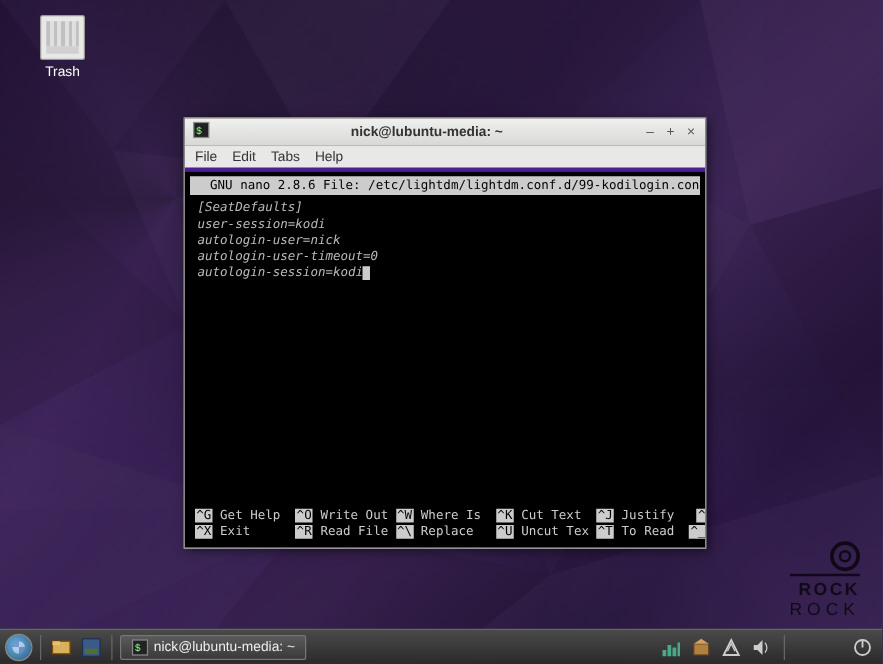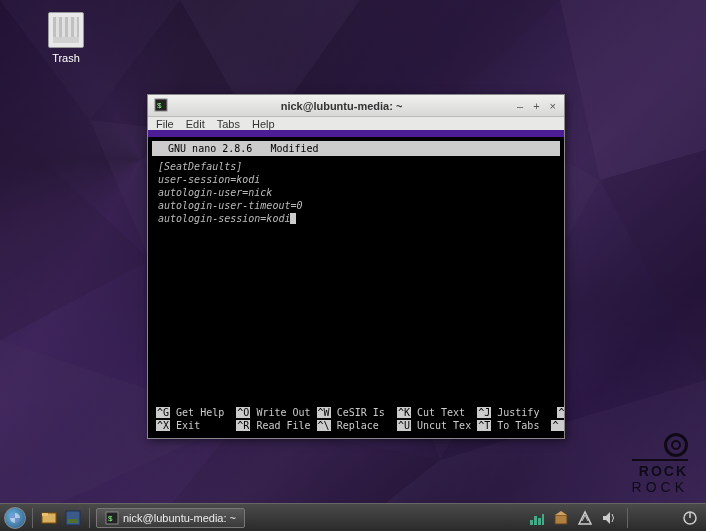--- a/index.html
+++ b/index.html
@@ -25,21 +25,21 @@
   background-blend-mode: overlay;
   opacity: 0.6;
   clip-path: polygon(0 0, 100% 0, 100% 100%, 0 100%);
 }
 .desktop-poly {
   position: absolute; inset: 0;
   opacity: 0.4;
 }
 .trash-icon {
   position: absolute;
-  top: 12px; left: 42px;
+  top: 12px; left: 26px;
   text-align: center;
   color: #fff;
   font-size: 11px;
   width: 48px;
 }
 .trash-icon .bin {
   width: 36px; height: 36px;
   background: #e8e8e8;
   border: 1px solid #999;
   border-radius: 2px;
@@ -76,21 +76,21 @@
 .win-controls { display:flex; gap:6px; font-size:11px; color:#555;}
 .win-controls span { cursor:pointer; padding:0 2px;}
 .menubar {
   height: 20px;
   background: #e8e8e6;
   display:flex; align-items:center;
   gap: 12px;
   padding: 0 8px;
   font-size: 11px;
   color: #333;
-  border-bottom: 7px solid #4c1d95;
+  border-bottom: 3px solid #4c1d95;
 }
 .menubar span { cursor:pointer; }
 .term-body {
   flex:1;
   background: #000;
   color: #ccc;
   font-family: monospace;
   font-size: 10px;
   line-height: 1.3;
   padding: 4px;
@@ -232,29 +232,30 @@
   </div>
   <div class="menubar">
     <span>File</span>
     <span>Edit</span>
     <span>Tabs</span>
     <span>Help</span>
   </div>
   <div class="term-body">
     <div class="term-header">
       <span>  GNU nano 2.8.6 </span>
+      <span class="fname">File: /etc/lightdm/lightdm.conf.d/99-kodilogin.conf</span>
       <span>  Modified </span>
     </div>
     <div class="term-content"><span>[SeatDefaults]</span>
 <span>user-session=kodi</span>
 <span>autologin-user=nick</span>
 <span>autologin-user-timeout=0</span>
 <span>autologin-session=kodi</span><span class="cursor"></span></div>
-    <div class="term-footer"><span class="hl">^G</span> <span>Get Help </span> <span class="hl">^O</span> <span>Write Out</span> <span class="hl">^W</span> <span>CeSIR Is </span> <span class="hl">^K</span> <span>Cut Text </span> <span class="hl">^J</span> <span>Justify  </span> <span class="hl">^C</span> 
-<span class="hl">^X</span> <span>Exit     </span> <span class="hl">^R</span> <span>Read File</span> <span class="hl">^\</span> <span>Replace  </span> <span class="hl">^U</span> <span>Uncut Tex</span> <span class="hl">^T</span> <span>To Tabs </span> <span class="hl">^_</span> </div>
+    <div class="term-footer"><span class="hl">^G</span> <span>Get Help </span> <span class="hl">^O</span> <span>Write Out</span> <span class="hl">^W</span> <span>Where Is </span> <span class="hl">^K</span> <span>Cut Text </span> <span class="hl">^J</span> <span>Justify  </span> <span class="hl">^C</span> 
+<span class="hl">^X</span> <span>Exit     </span> <span class="hl">^R</span> <span>Read File</span> <span class="hl">^\</span> <span>Replace  </span> <span class="hl">^U</span> <span>Uncut Tex</span> <span class="hl">^T</span> <span>To Read </span> <span class="hl">^_</span> </div>
   </div>
 </div>
 
 <div class="watermark">
   <div class="l1"><span class="sun"></span></div>
   <hr>
   <div class="l2">ROCK</div>
   <div class="l3">ROCK</div>
 </div>
 

